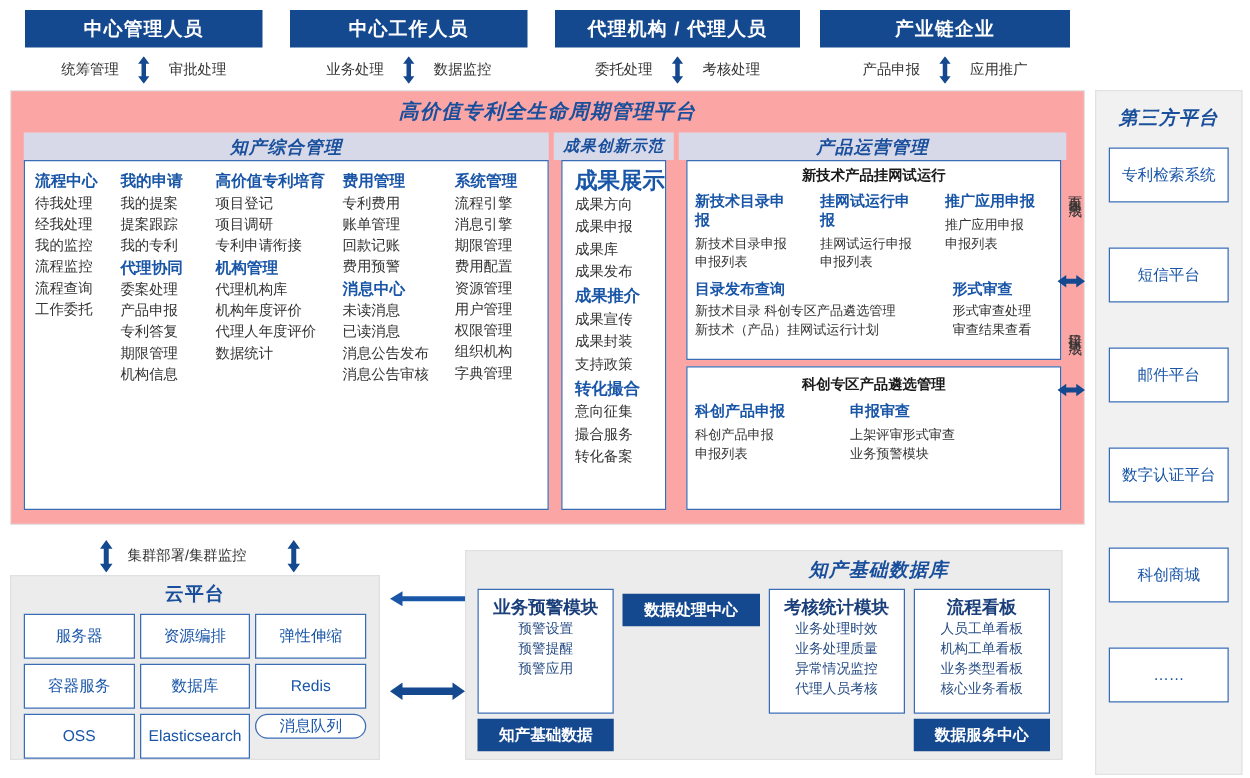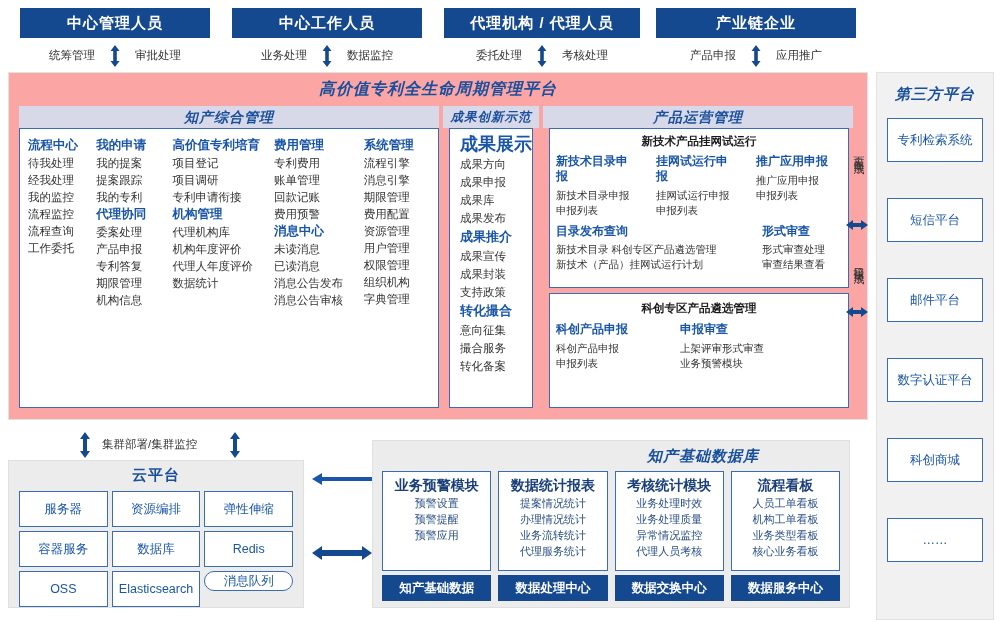--- a/index.html
+++ b/index.html
@@ -365,38 +365,30 @@
       <div>
         <div class="db-card" style="height: 100px; padding-top: 3px;">
           <div class="db-card-head">业务预警模块</div>
           <div class="db-card-item">预警设置</div>
           <div class="db-card-item">预警提醒</div>
           <div class="db-card-item">预警应用</div>
         </div>
         <div class="db-foot" style="height: 26px; margin-top: 4px;">知产基础数据</div>
       </div>
       <div>
-        <div class="db-card" style="height: 100px; padding-top: 3px;">
-          <div class="db-card-head">数据统计报表</div>
-          <div class="db-card-item">提案情况统计</div>
-          <div class="db-card-item">办理情况统计</div>
-          <div class="db-card-item">业务流转统计</div>
-          <div class="db-card-item">代理服务统计</div>
-        </div>
         <div class="db-foot" style="height: 26px; margin-top: 4px;">数据处理中心</div>
       </div>
       <div>
         <div class="db-card" style="height: 100px; padding-top: 3px;">
           <div class="db-card-head">考核统计模块</div>
           <div class="db-card-item">业务处理时效</div>
           <div class="db-card-item">业务处理质量</div>
           <div class="db-card-item">异常情况监控</div>
           <div class="db-card-item">代理人员考核</div>
         </div>
-        <div class="db-foot" style="height: 26px; margin-top: 4px;">数据交换中心</div>
       </div>
       <div>
         <div class="db-card" style="height: 100px; padding-top: 3px;">
           <div class="db-card-head">流程看板</div>
           <div class="db-card-item">人员工单看板</div>
           <div class="db-card-item">机构工单看板</div>
           <div class="db-card-item">业务类型看板</div>
           <div class="db-card-item">核心业务看板</div>
         </div>
         <div class="db-foot" style="height: 26px; margin-top: 4px;">数据服务中心</div>

